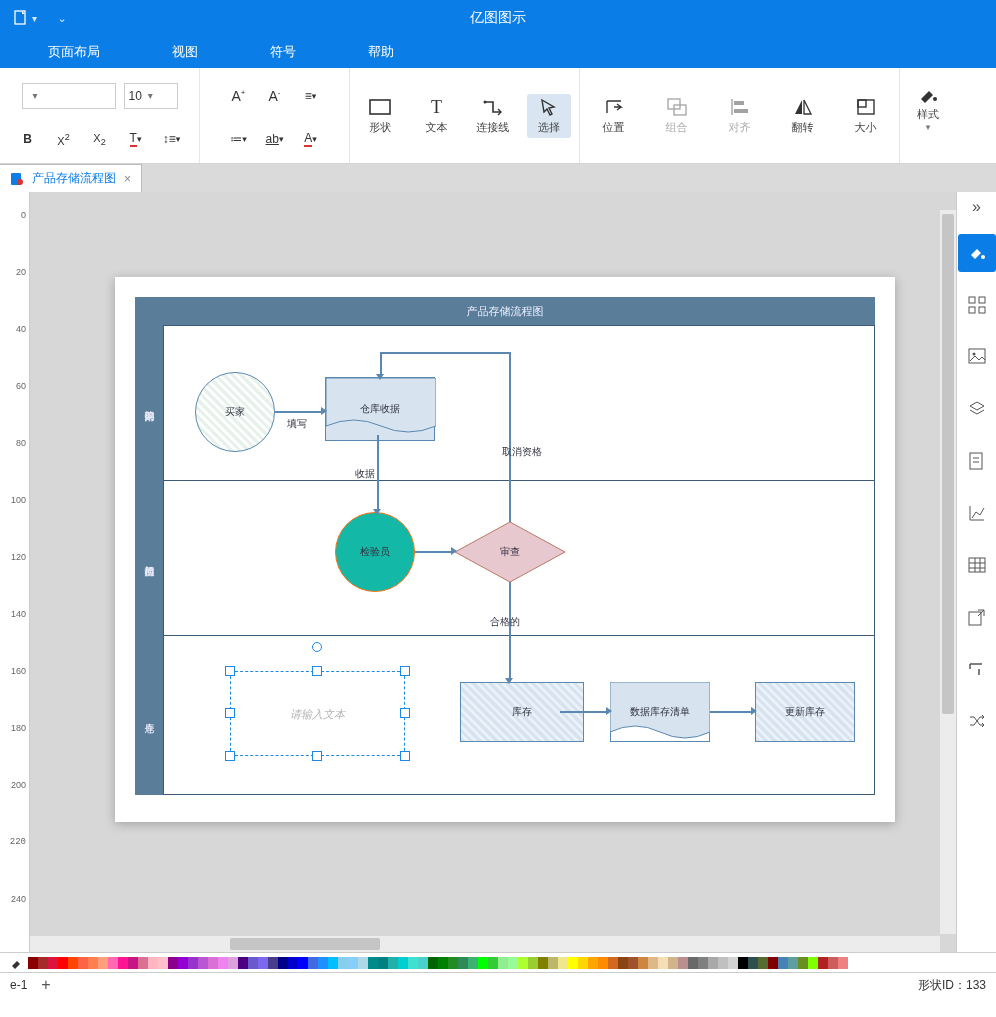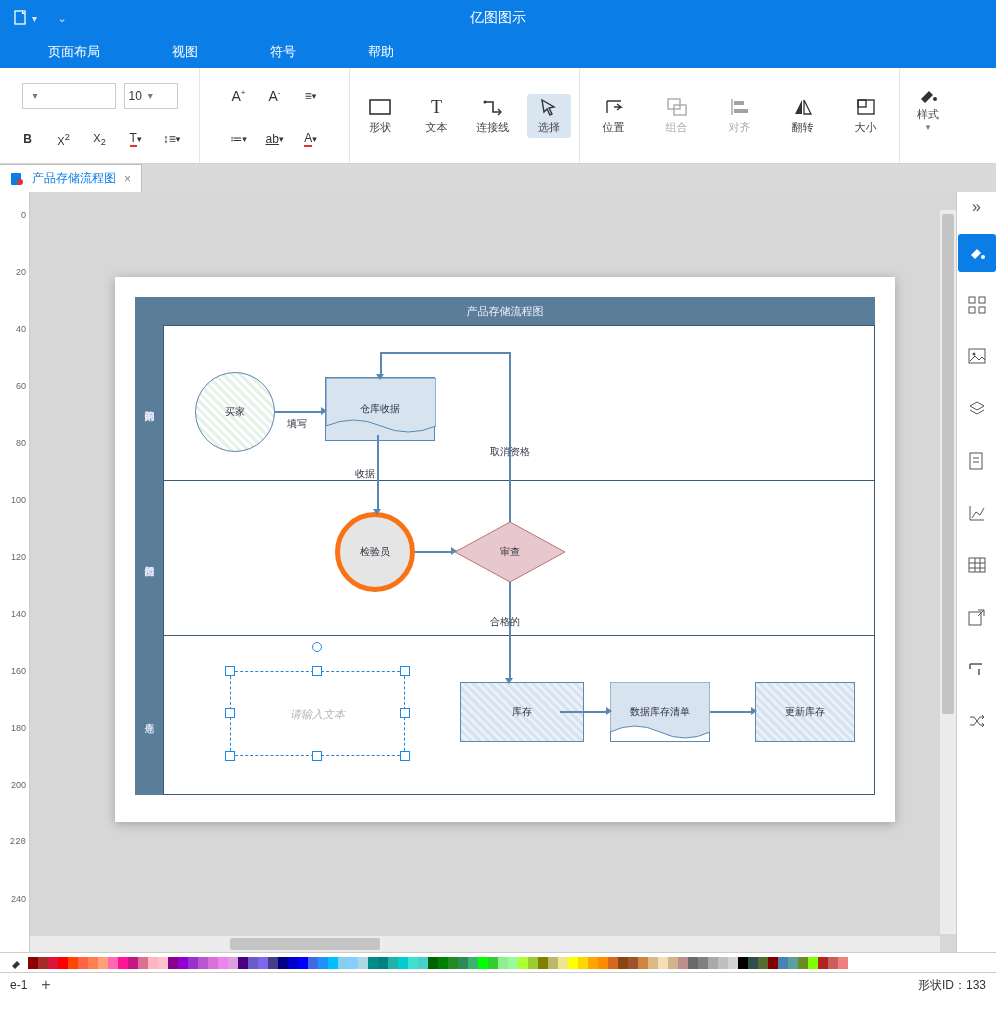--- a/index.html
+++ b/index.html
@@ -289,21 +289,21 @@
       <div style="position:absolute;left:48px;top:48px;width:712px;height:470px;border:1px solid #3a5a78"></div>
 
       <div class="node" style="left:80px;top:95px;width:80px;height:80px;border-radius:50%;background:repeating-linear-gradient(45deg,#e6f2ea,#e6f2ea 3px,#fff 3px,#fff 6px);border:1px solid #5a88b0">买家</div>
       <div class="node" style="left:210px;top:100px;width:110px;height:64px;background:#d7e4f0;border:1px solid #5a88b0">
         <svg style="position:absolute;left:0;top:0" width="110" height="60">
             <path d="M0 0 H110 V48 Q82 60 55 48 Q28 36 0 48 Z" fill="#d7e4f0" stroke="#5a88b0"></path>
           </svg>
         <span style="position:relative">仓库收据</span>
       </div>
 
-      <div class="node" style="left:220px;top:235px;width:80px;height:80px;border-radius:50%;background:#e5e5e5;border:5px solid #f97316">检验员</div>
+      <div class="node" style="left:220px;top:235px;width:80px;height:80px;border-radius:50%;background:#14b8a6;border:1px solid #f97316">检验员</div>
       <div class="node" style="left:340px;top:245px;width:110px;height:60px">
         <svg style="position:absolute;left:0;top:0" width="110" height="60">
             <polygon points="55,0 110,30 55,60 0,30" fill="#e8c8cf" stroke="#b76"></polygon>
           </svg>
         <span style="position:relative">审查</span>
       </div>
 
       <div class="node" style="left:345px;top:405px;width:124px;height:60px;background:repeating-linear-gradient(45deg,#d7e4f0,#d7e4f0 3px,#eaf1f8 3px,#eaf1f8 6px);border:1px solid #5a88b0">库存</div>
       <div class="node" style="left:495px;top:405px;width:100px;height:60px;border:1px solid #5a88b0">
         <svg style="position:absolute" width="100" height="60">
@@ -334,21 +334,21 @@
       <div style="position:absolute;left:258px;top:232px;border-top:6px solid #5a88b0;border-left:4px solid transparent;border-right:4px solid transparent"></div>
       <div class="conn-label" style="left:240px;top:190px">收据</div>
 
       <div class="arrow-line" style="left:300px;top:274px;width:38px;height:1.5px"></div>
       <div style="position:absolute;left:336px;top:270px;border-left:6px solid #5a88b0;border-top:4px solid transparent;border-bottom:4px solid transparent"></div>
 
       <div class="arrow-line" style="left:394px;top:75px;width:1.5px;height:170px"></div>
       <div class="arrow-line" style="left:265px;top:75px;width:130px;height:1.5px"></div>
       <div class="arrow-line" style="left:265px;top:75px;width:1.5px;height:24px"></div>
       <div style="position:absolute;left:261px;top:97px;border-top:6px solid #5a88b0;border-left:4px solid transparent;border-right:4px solid transparent"></div>
-      <div class="conn-label" style="left:375px;top:168px">取消资格</div>
+      <div class="conn-label" style="left:387px;top:168px">取消资格</div>
 
       <div class="arrow-line" style="left:394px;top:305px;width:1.5px;height:98px"></div>
       <div style="position:absolute;left:390px;top:401px;border-top:6px solid #5a88b0;border-left:4px solid transparent;border-right:4px solid transparent"></div>
       <div class="conn-label" style="left:375px;top:338px">合格的</div>
 
       <div class="arrow-line" style="left:445px;top:434px;width:48px;height:1.5px"></div>
       <div style="position:absolute;left:491px;top:430px;border-left:6px solid #5a88b0;border-top:4px solid transparent;border-bottom:4px solid transparent"></div>
       <div class="arrow-line" style="left:595px;top:434px;width:43px;height:1.5px"></div>
       <div style="position:absolute;left:636px;top:430px;border-left:6px solid #5a88b0;border-top:4px solid transparent;border-bottom:4px solid transparent"></div>
     </div>

